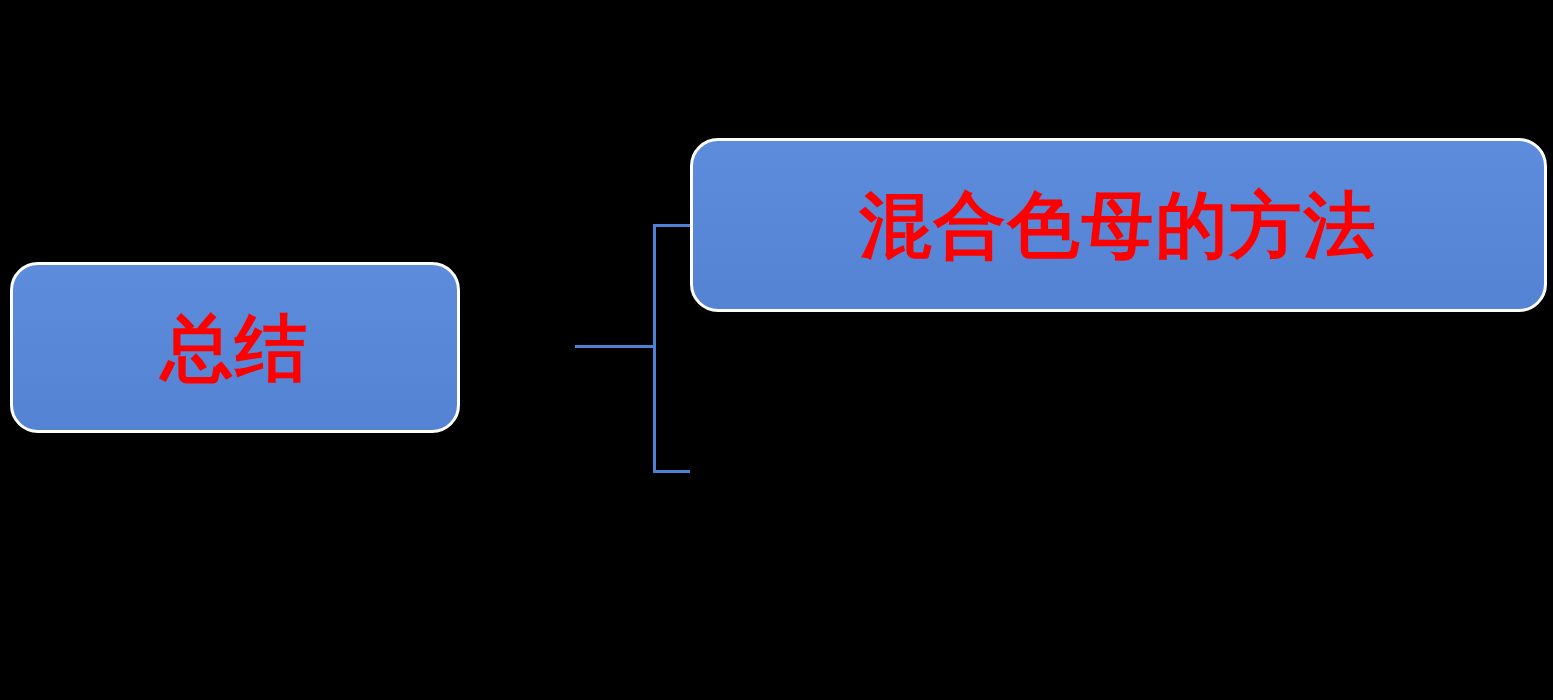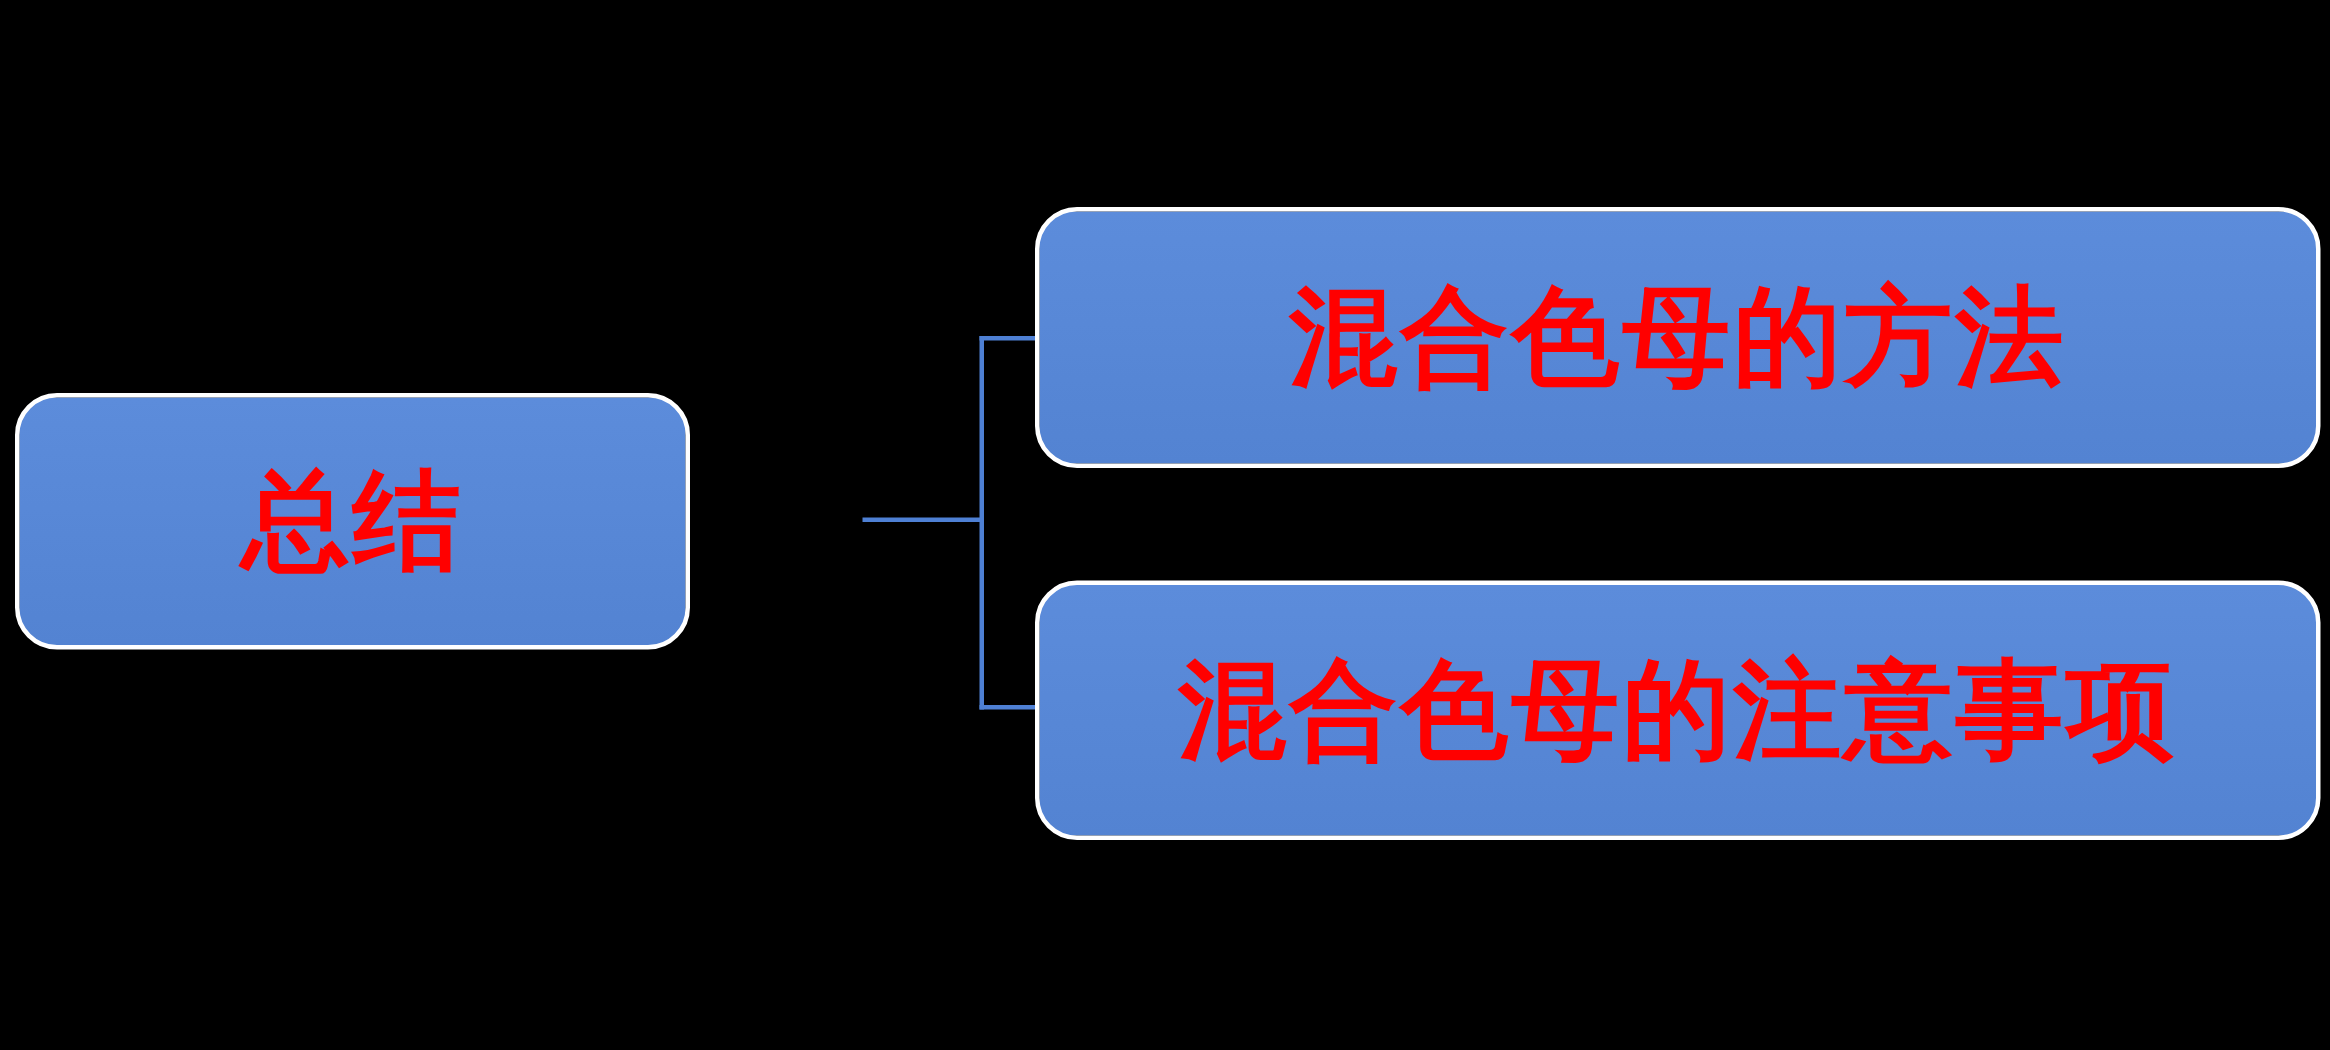--- a/index.html
+++ b/index.html
@@ -57,17 +57,14 @@
   <div class="connector conn-stub-bottom"></div>
 
   <div class="node node-root">
     <span class="node-label">总结</span>
   </div>
 
   <div class="node node-child1">
     <span class="node-label">混合色母的方法</span>
   </div>
 
-  <div class="node node-child2">
-    <span class="node-label">混合色母的注意事项</span>
-  </div>
 
 </div>
 
 </body></html>

